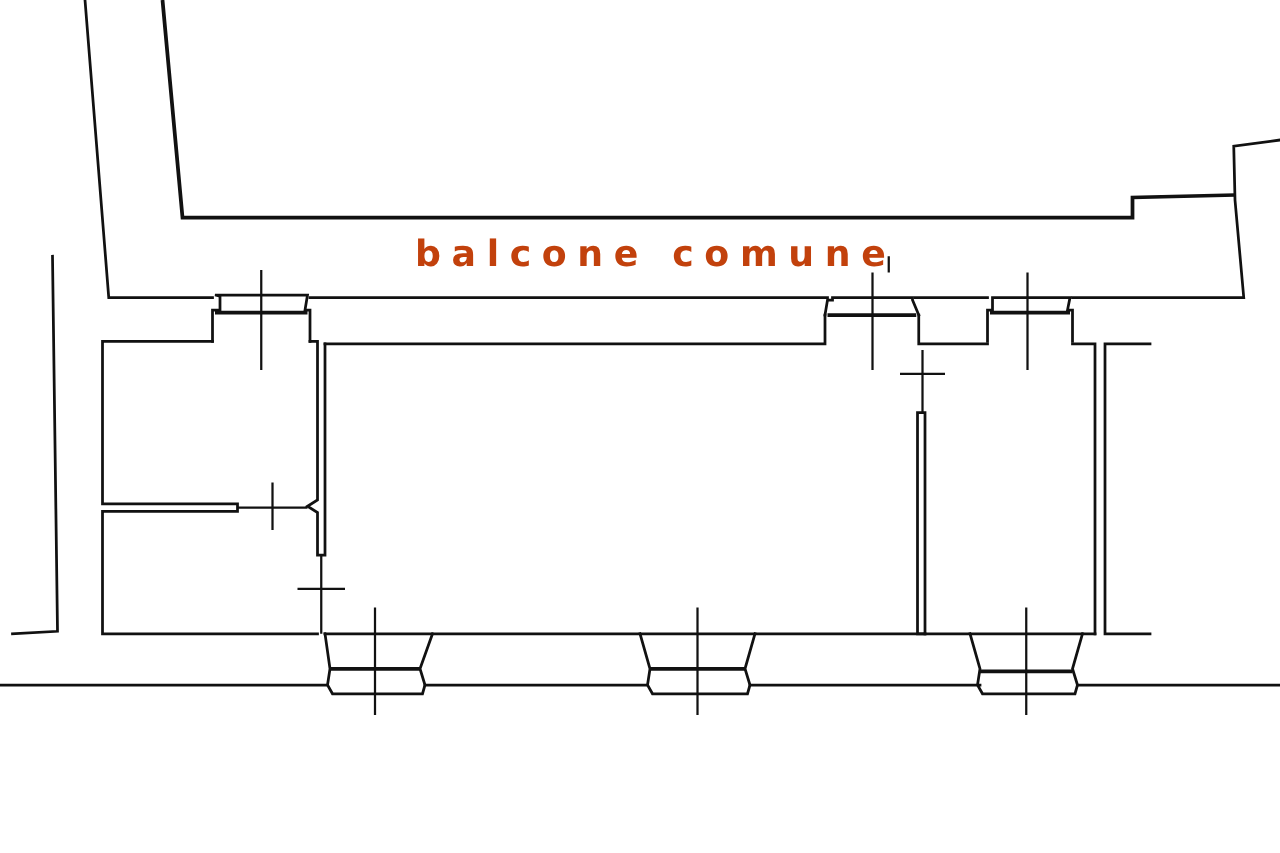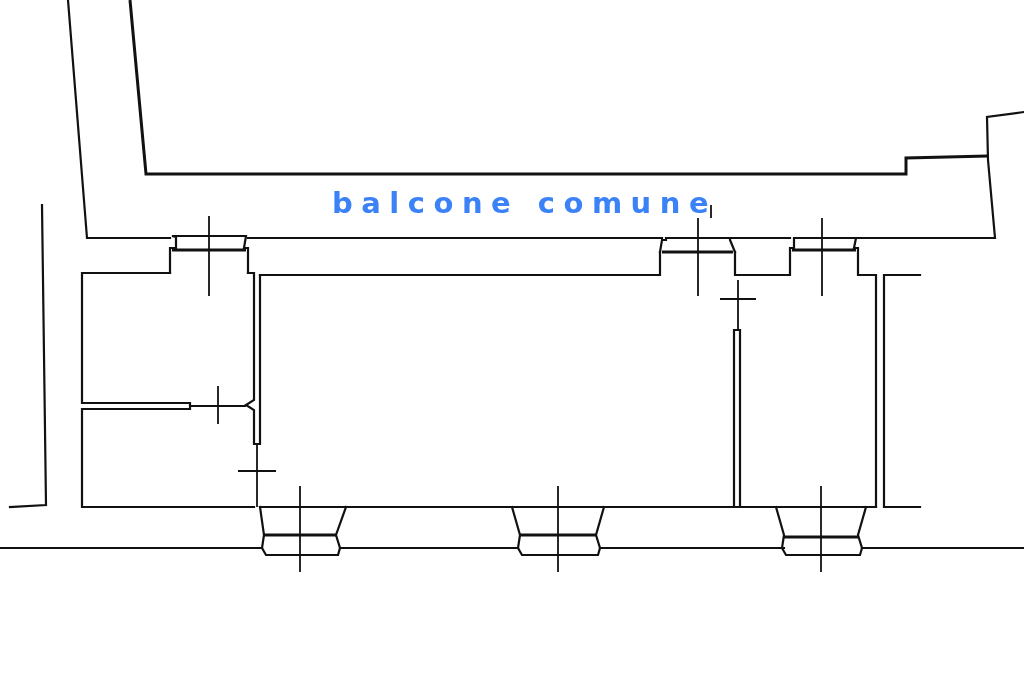--- a/index.html
+++ b/index.html
@@ -4,21 +4,21 @@
 <style>
   html, body { margin:0; padding:0; background:#ffffff; }
   body { width:1024px; height:682px; overflow:hidden; position:relative; }
   svg.plan { position:absolute; left:0; top:0; width:1024px; height:682px; }
   .w { fill:none; stroke:#111; stroke-width:2.2; stroke-linejoin:miter; stroke-linecap:square; }
   .wt { fill:none; stroke:#111; stroke-width:3; }
   .c { fill:none; stroke:#111; stroke-width:1.8; }
   .label {
     position:absolute; left:332px; top:186px;
     font-family:"DejaVu Sans", sans-serif; font-weight:bold;
-    font-size:29px; letter-spacing:8.5px; color:#3b82f6; white-space:nowrap;
+    font-size:29px; letter-spacing:8.5px; color:#c2410c; white-space:nowrap;
   }
 </style>
 </head>
 <body>
 
 <svg class="plan" viewBox="0 0 1024 682">
 
   <g>
     <polyline class="w" points="68,0 87,238 170,238"></polyline>
     <polyline class="w" points="248,238 662,238"></polyline>

